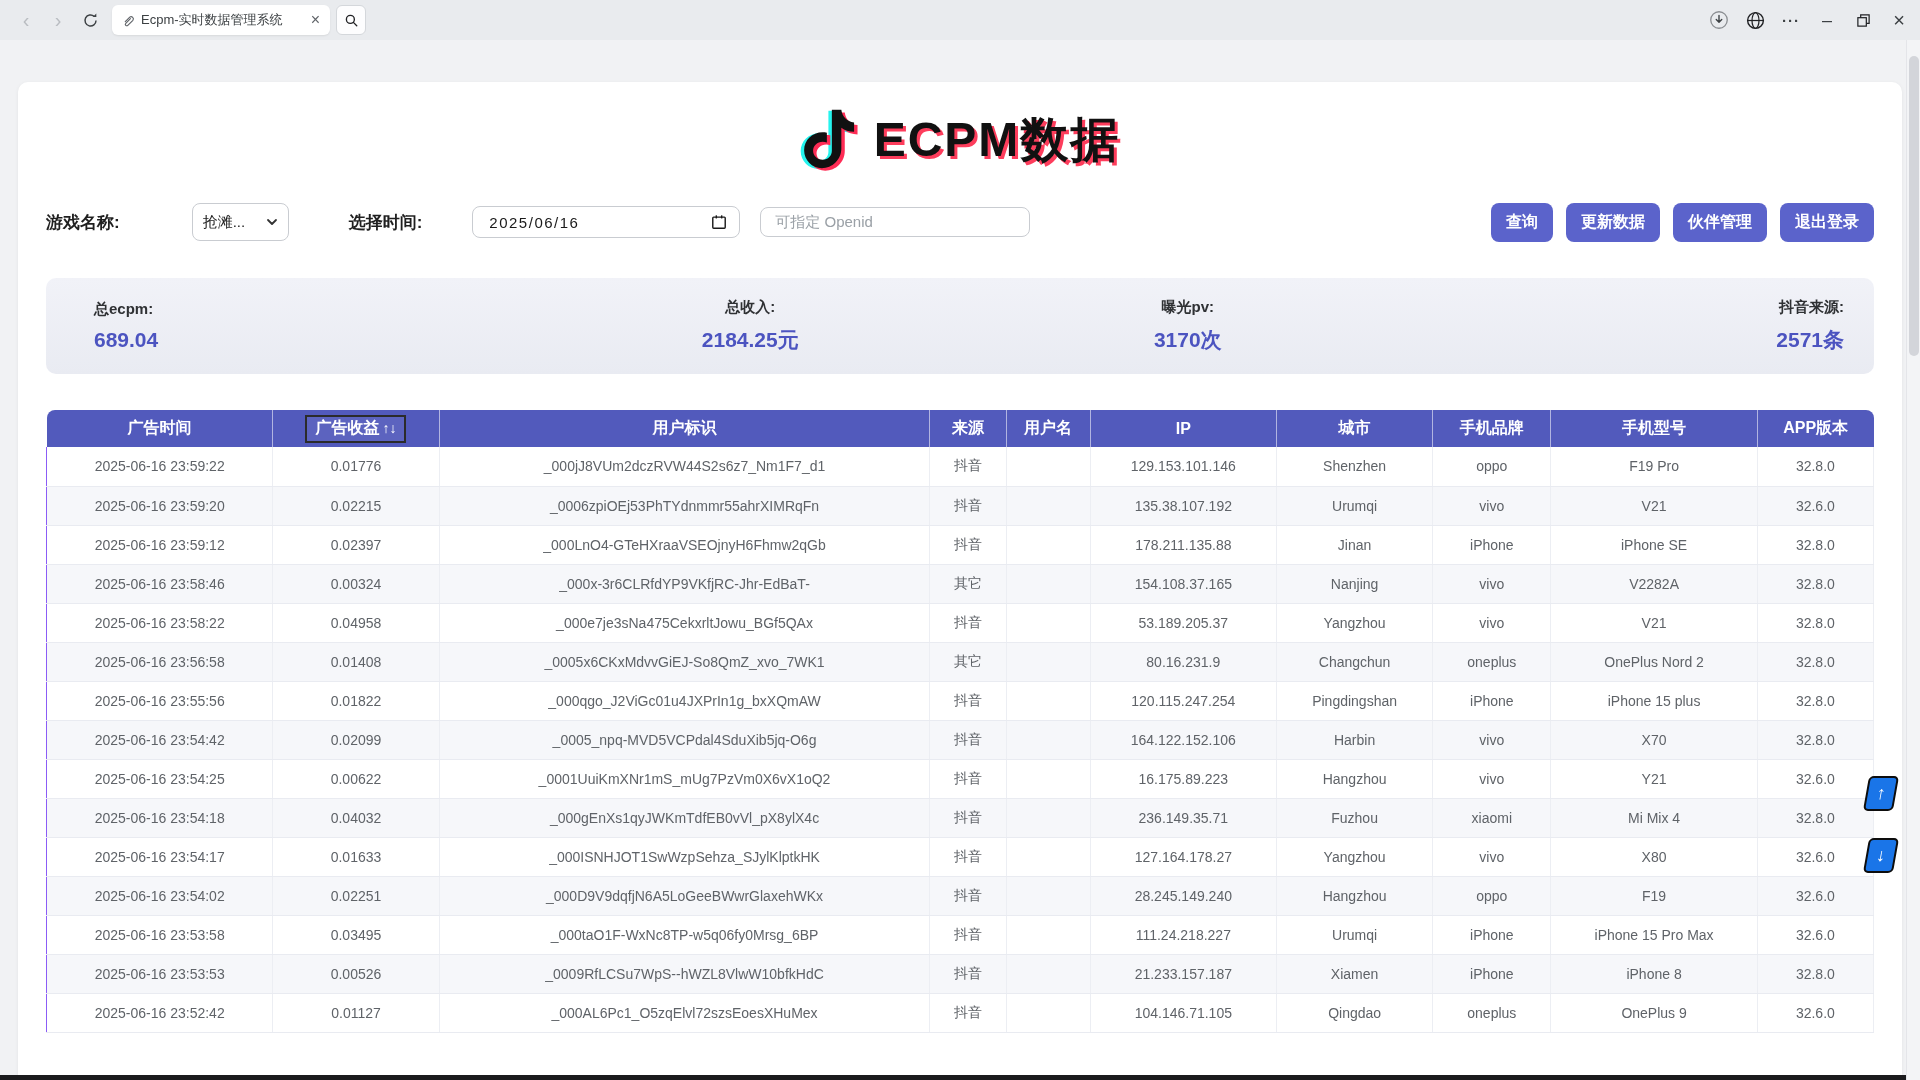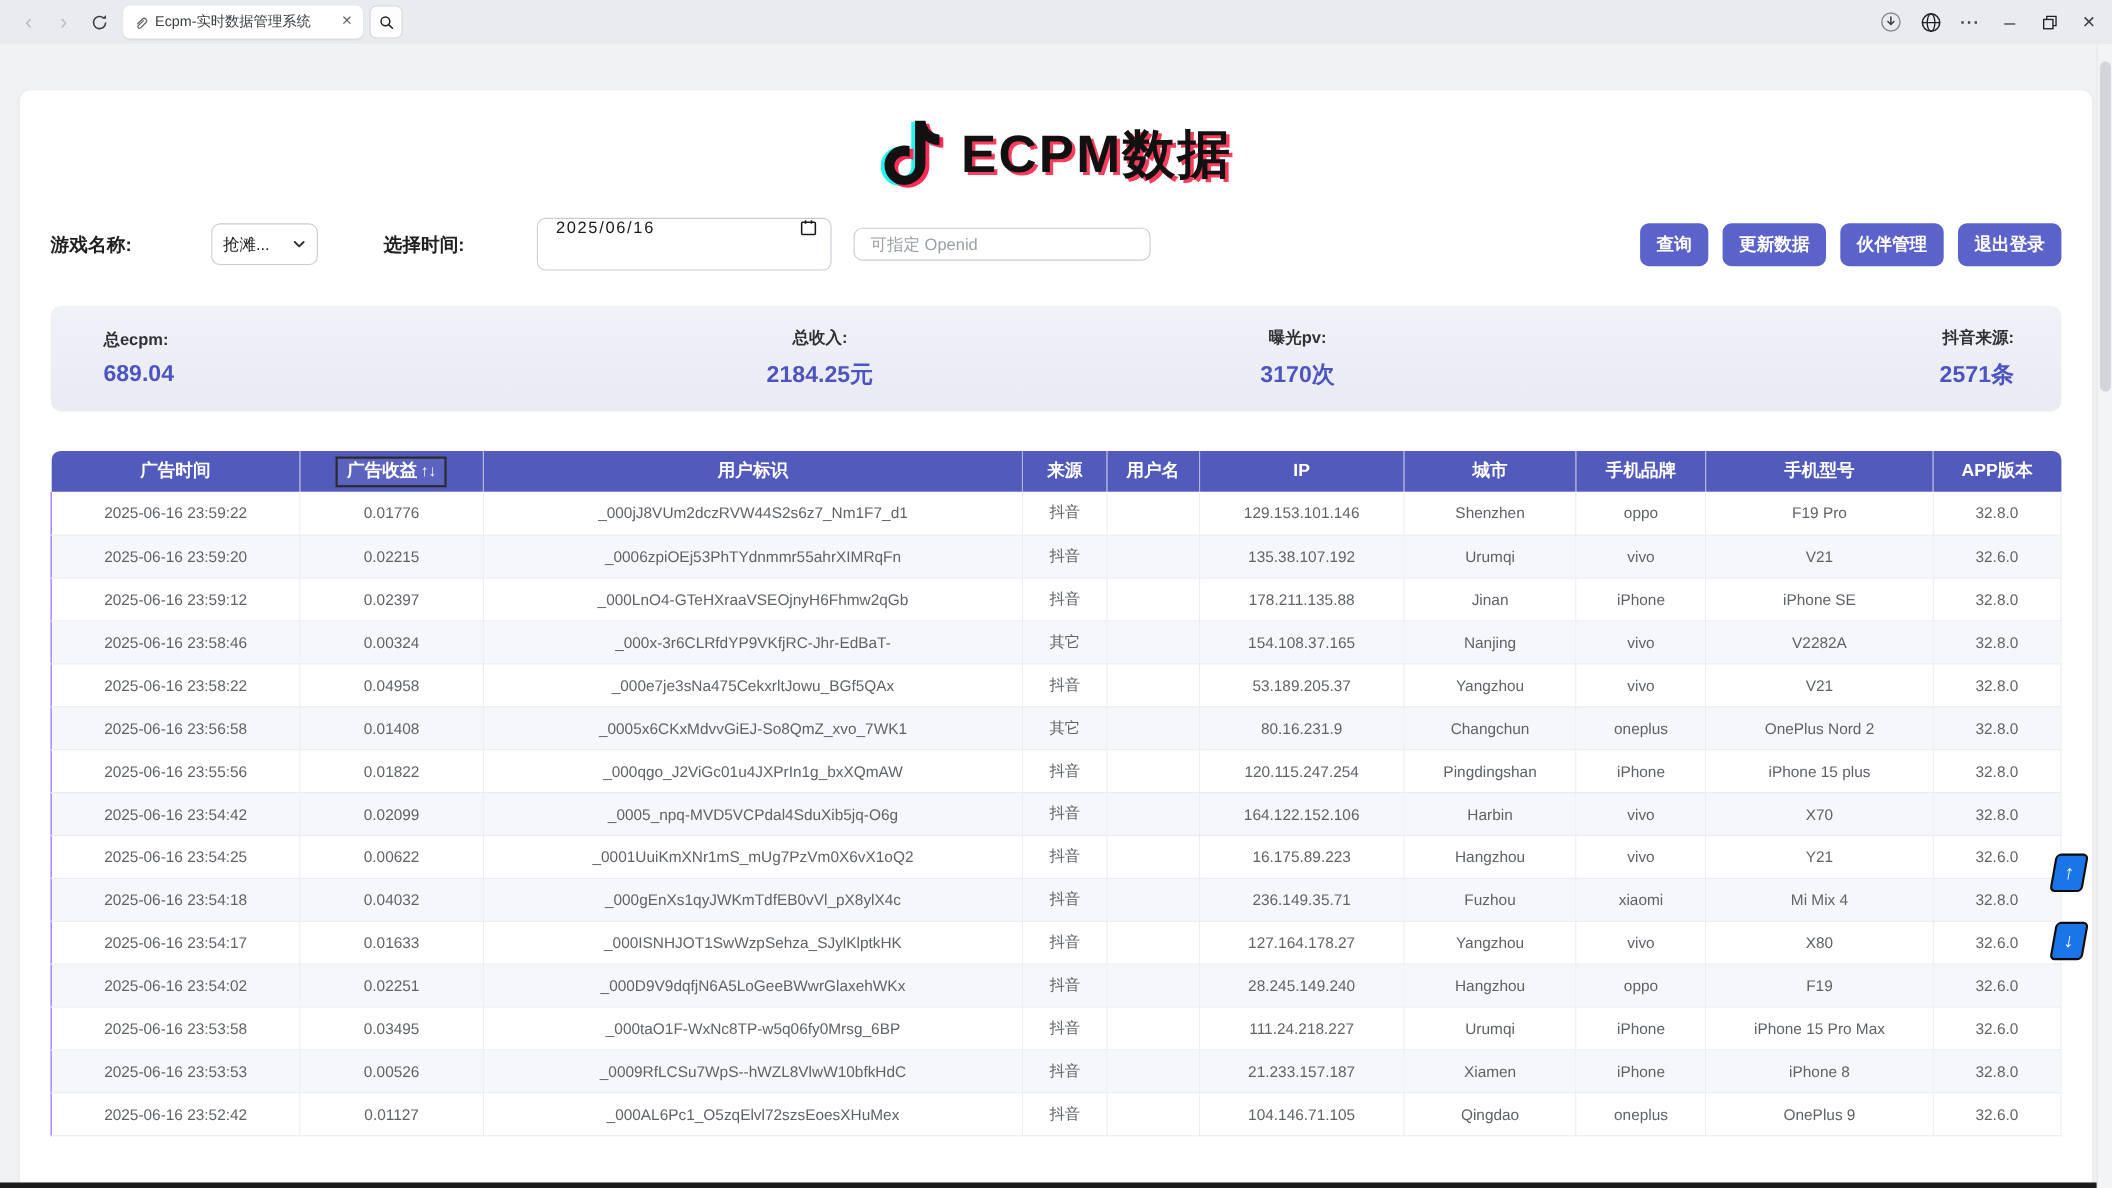--- a/index.html
+++ b/index.html
@@ -35,36 +35,36 @@
   .logo-text { font-size:48px; font-weight:bold; color:#111;
     text-shadow:3px 3px 0 #fd3d5c; letter-spacing:2px; }
 
   
   .filter-row { display:flex; align-items:center; margin-top:14px; height:40px; }
   .f-label { font-size:17px; font-weight:bold; color:#1f1f1f; }
   .sel { width:97px; height:38px; border:1px solid #c9ccd1; border-radius:8px;
     display:flex; align-items:center; justify-content:space-between; padding:0 10px;
     margin-left:72px; font-size:15px; color:#222; background:#fff; }
   .f-label.t2 { margin-left:60px; }
-  .date-inp { width:268px; height:48px; border:1px solid #c9ccd1; border-radius:8px;
-    display:flex; align-items:flex-start; padding:0 12px 0 16px; margin-left:66px;
+  .date-inp { width:268px; height:32px; border:1px solid #c9ccd1; border-radius:8px;
+    display:flex; align-items:center; padding:0 12px 0 16px; margin-left:50px;
     font-size:15px; color:#1a1a1a; letter-spacing:1.5px; background:#fff; }
   .date-inp .grow { flex:1; }
   .openid-inp { width:270px; height:30px; border:1px solid #c9ccd1; border-radius:8px;
     display:flex; align-items:center; padding:0 14px; margin-left:20px;
     font-size:15px; color:#9aa0a6; background:#fff; }
   .btn-group { margin-left:auto; display:flex; gap:13px;justify-content:space-between; }
   .act-btn { height:39px; background:#5b63cb; color:#fff; border:none; border-radius:8px;
     font-size:16px; font-weight:bold; padding:0 15px;
     font-family:"Liberation Sans","DejaVu Sans",sans-serif; }
 
   
   .stats-bar { margin-top:36px; height:96px; border-radius:10px;
     background:linear-gradient(180deg,#f1f2f8 0%,#e9ebf2 100%);
-    display:flex; align-items:center; padding:0 43px 0 48px; }
+    display:flex; align-items:center; padding:0 30px 0 48px; }
   .stat { flex:1; }
   .stat:nth-child(2),.stat:nth-child(3) { text-align:center; }
   .stat:nth-child(4) { text-align:right; }
   .stat-label { font-size:15px; font-weight:bold; color:#2f3134; }
   .stat-value { font-size:21px; font-weight:bold; color:#4c54c0; margin-top:9px; }
 
   
   .data-table { margin-top:36px; width:100%; border-collapse:collapse; table-layout:fixed; }
   .data-table th { background:#525abc; color:#fff; font-size:16px; font-weight:bold;
     height:37px; border-right:1px solid rgba(255,255,255,.55);margin-top:32px; }

